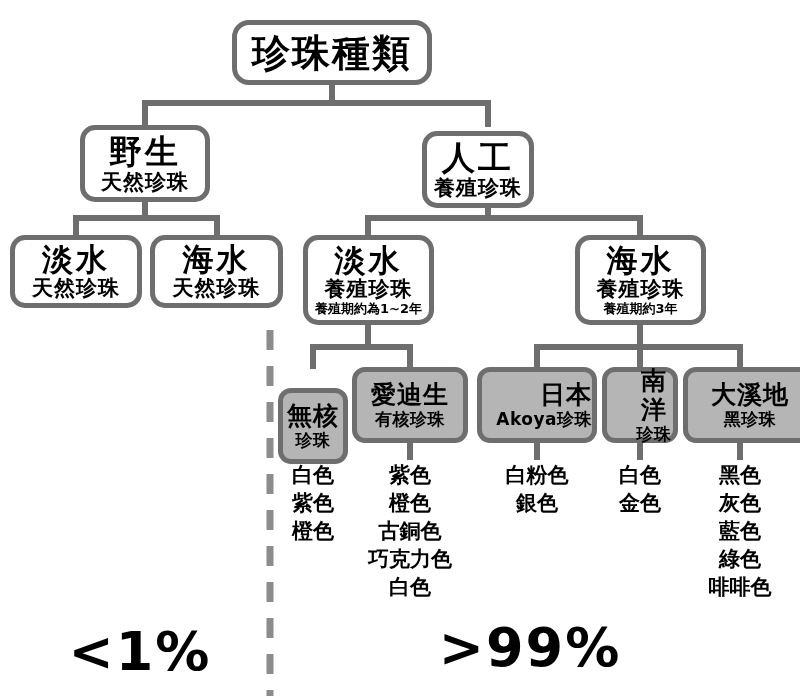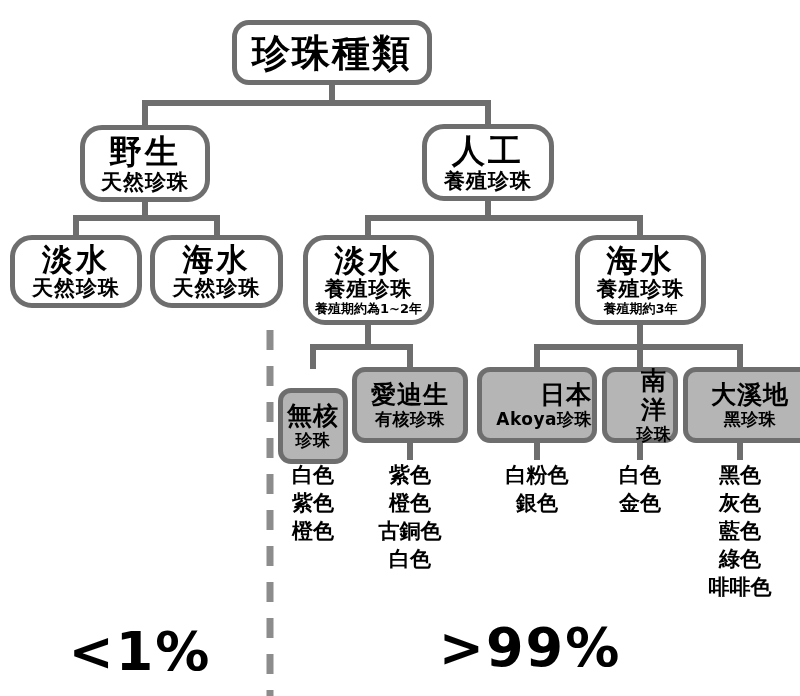--- a/index.html
+++ b/index.html
@@ -4,31 +4,31 @@
 <style>
   html,body { margin:0; padding:0; background:#ffffff; }
   .canvas {
     position:relative; width:800px; height:696px; background:#ffffff;
     font-family:"DejaVu Sans", sans-serif; overflow:hidden; color:#000;
   }
   svg.connectors { position:absolute; left:0; top:0; }
 
   .box {
     position:absolute; box-sizing:border-box;
-    border:5px solid #6e6e6e; border-radius:22px; background:#ffffff;
+    border:5px solid #6e6e6e; border-radius:15px; background:#ffffff;
     display:flex; flex-direction:column; align-items:center; justify-content:center;
     text-align:center; font-weight:bold; z-index:2;
   }
   .box.gray { background:#b5b5b5; border-radius:13px; }
 
   #box-root        { left:232px; top:20px;  width:200px; height:65px; border-radius:17px;text-align:center; }
   #box-root .main  { font-size:38px; line-height:42px; letter-spacing:2px; }
 
   #box-wild        { left:80px;  top:125px; width:130px; height:77px; }
-  #box-artificial  { left:422px; top:124px; width:132px; height:77px; }
+  #box-artificial  { left:422px; top:131px; width:112px; height:77px; }
   #box-wild .main, #box-artificial .main { font-size:33px; line-height:36px; letter-spacing:3px; }
   #box-wild .sub,  #box-artificial .sub  { font-size:21px; line-height:24px; letter-spacing:1px; }
 
   #box-wf { left:10px;  top:235px; width:132px; height:73px; }
   #box-ws { left:150px; top:235px; width:133px; height:73px; }
   #box-cf { left:303px; top:235px; width:131px; height:90px; }
   #box-cs { left:575px; top:235px; width:131px; height:90px; }
   #box-wf .main, #box-ws .main, #box-cf .main, #box-cs .main { font-size:31px; line-height:33px; letter-spacing:3px; }
   #box-wf .sub,  #box-ws .sub,  #box-cf .sub,  #box-cs .sub  { font-size:21px; line-height:24px; letter-spacing:1px; }
   #box-cf .note, #box-cs .note { font-size:13px; line-height:16px; letter-spacing:0; }
@@ -156,20 +156,21 @@
 
   <div class="colorlist" id="cl-nn">
     <div>白色</div>
     <div>紫色</div>
     <div>橙色</div>
   </div>
   <div class="colorlist" id="cl-ed">
     <div>紫色</div>
     <div>橙色</div>
     <div>古銅色</div>
+    <div>巧克力色</div>
     <div>白色</div>
   </div>
   <div class="colorlist" id="cl-ak">
     <div>白粉色</div>
     <div>銀色</div>
   </div>
   <div class="colorlist" id="cl-ss">
     <div>白色</div>
     <div>金色</div>
   </div>

